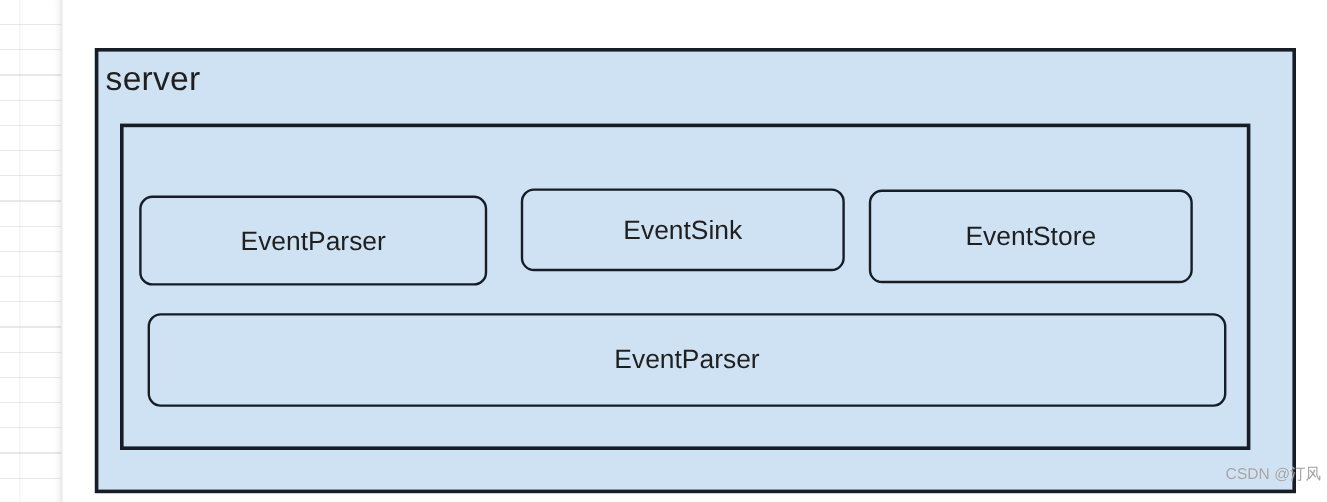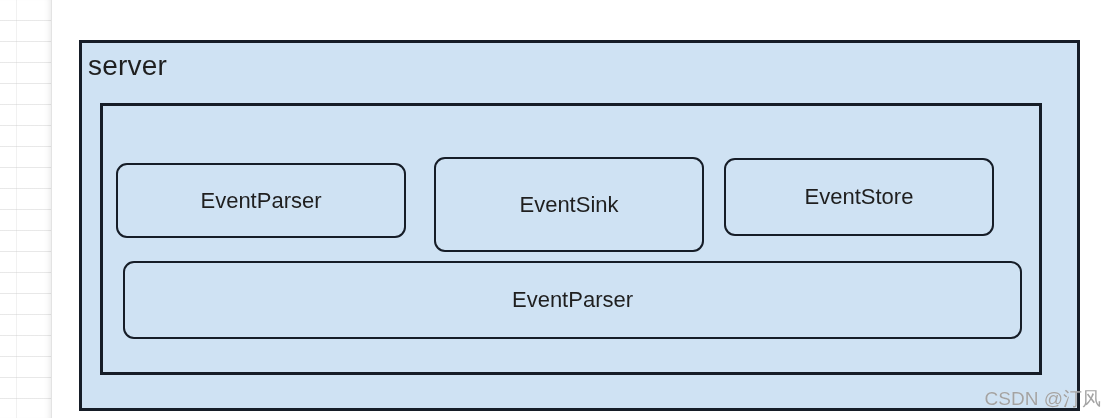--- a/index.html
+++ b/index.html
@@ -55,33 +55,33 @@
     justify-content: center;
   }
   .component-label {
     font-size: 22px;
     color: #1f1f1f;
   }
   .watermark {
     position: absolute;
     right: 5px;
     top: 386px;
-    font-size: 19px;
+    font-size: 13px;
     color: #a3a3a3;
     white-space: nowrap;
     text-shadow: 0 0 1px rgba(255,255,255,0.6);
     z-index: 5;
   }
   
   #server-box    { left:  79px; top:  40px; width: 1001px; height: 371px; }
   #server-label  { left:  88px; top:  50px; }
   #instance-box  { left: 100px; top: 103px; width:  942px; height: 272px; }
   #instance-label{ left: 117px; top: 113px; }
   #event-parser  { left: 116px; top: 163px; width:  290px; height:  75px; }
-  #event-sink    { left: 434px; top: 157px; width:  270px; height:  95px; border-radius: 11px; }
+  #event-sink    { left: 434px; top: 157px; width:  270px; height:  69px; border-radius: 11px; }
   #event-store   { left: 724px; top: 158px; width:  270px; height:  78px; }
   #meta-manager  { left: 123px; top: 261px; width:  899px; height:  78px; }
 </style>
 </head>
 <body>
 
 <div class="page">
 
   <div class="margin-strip"></div>
 

